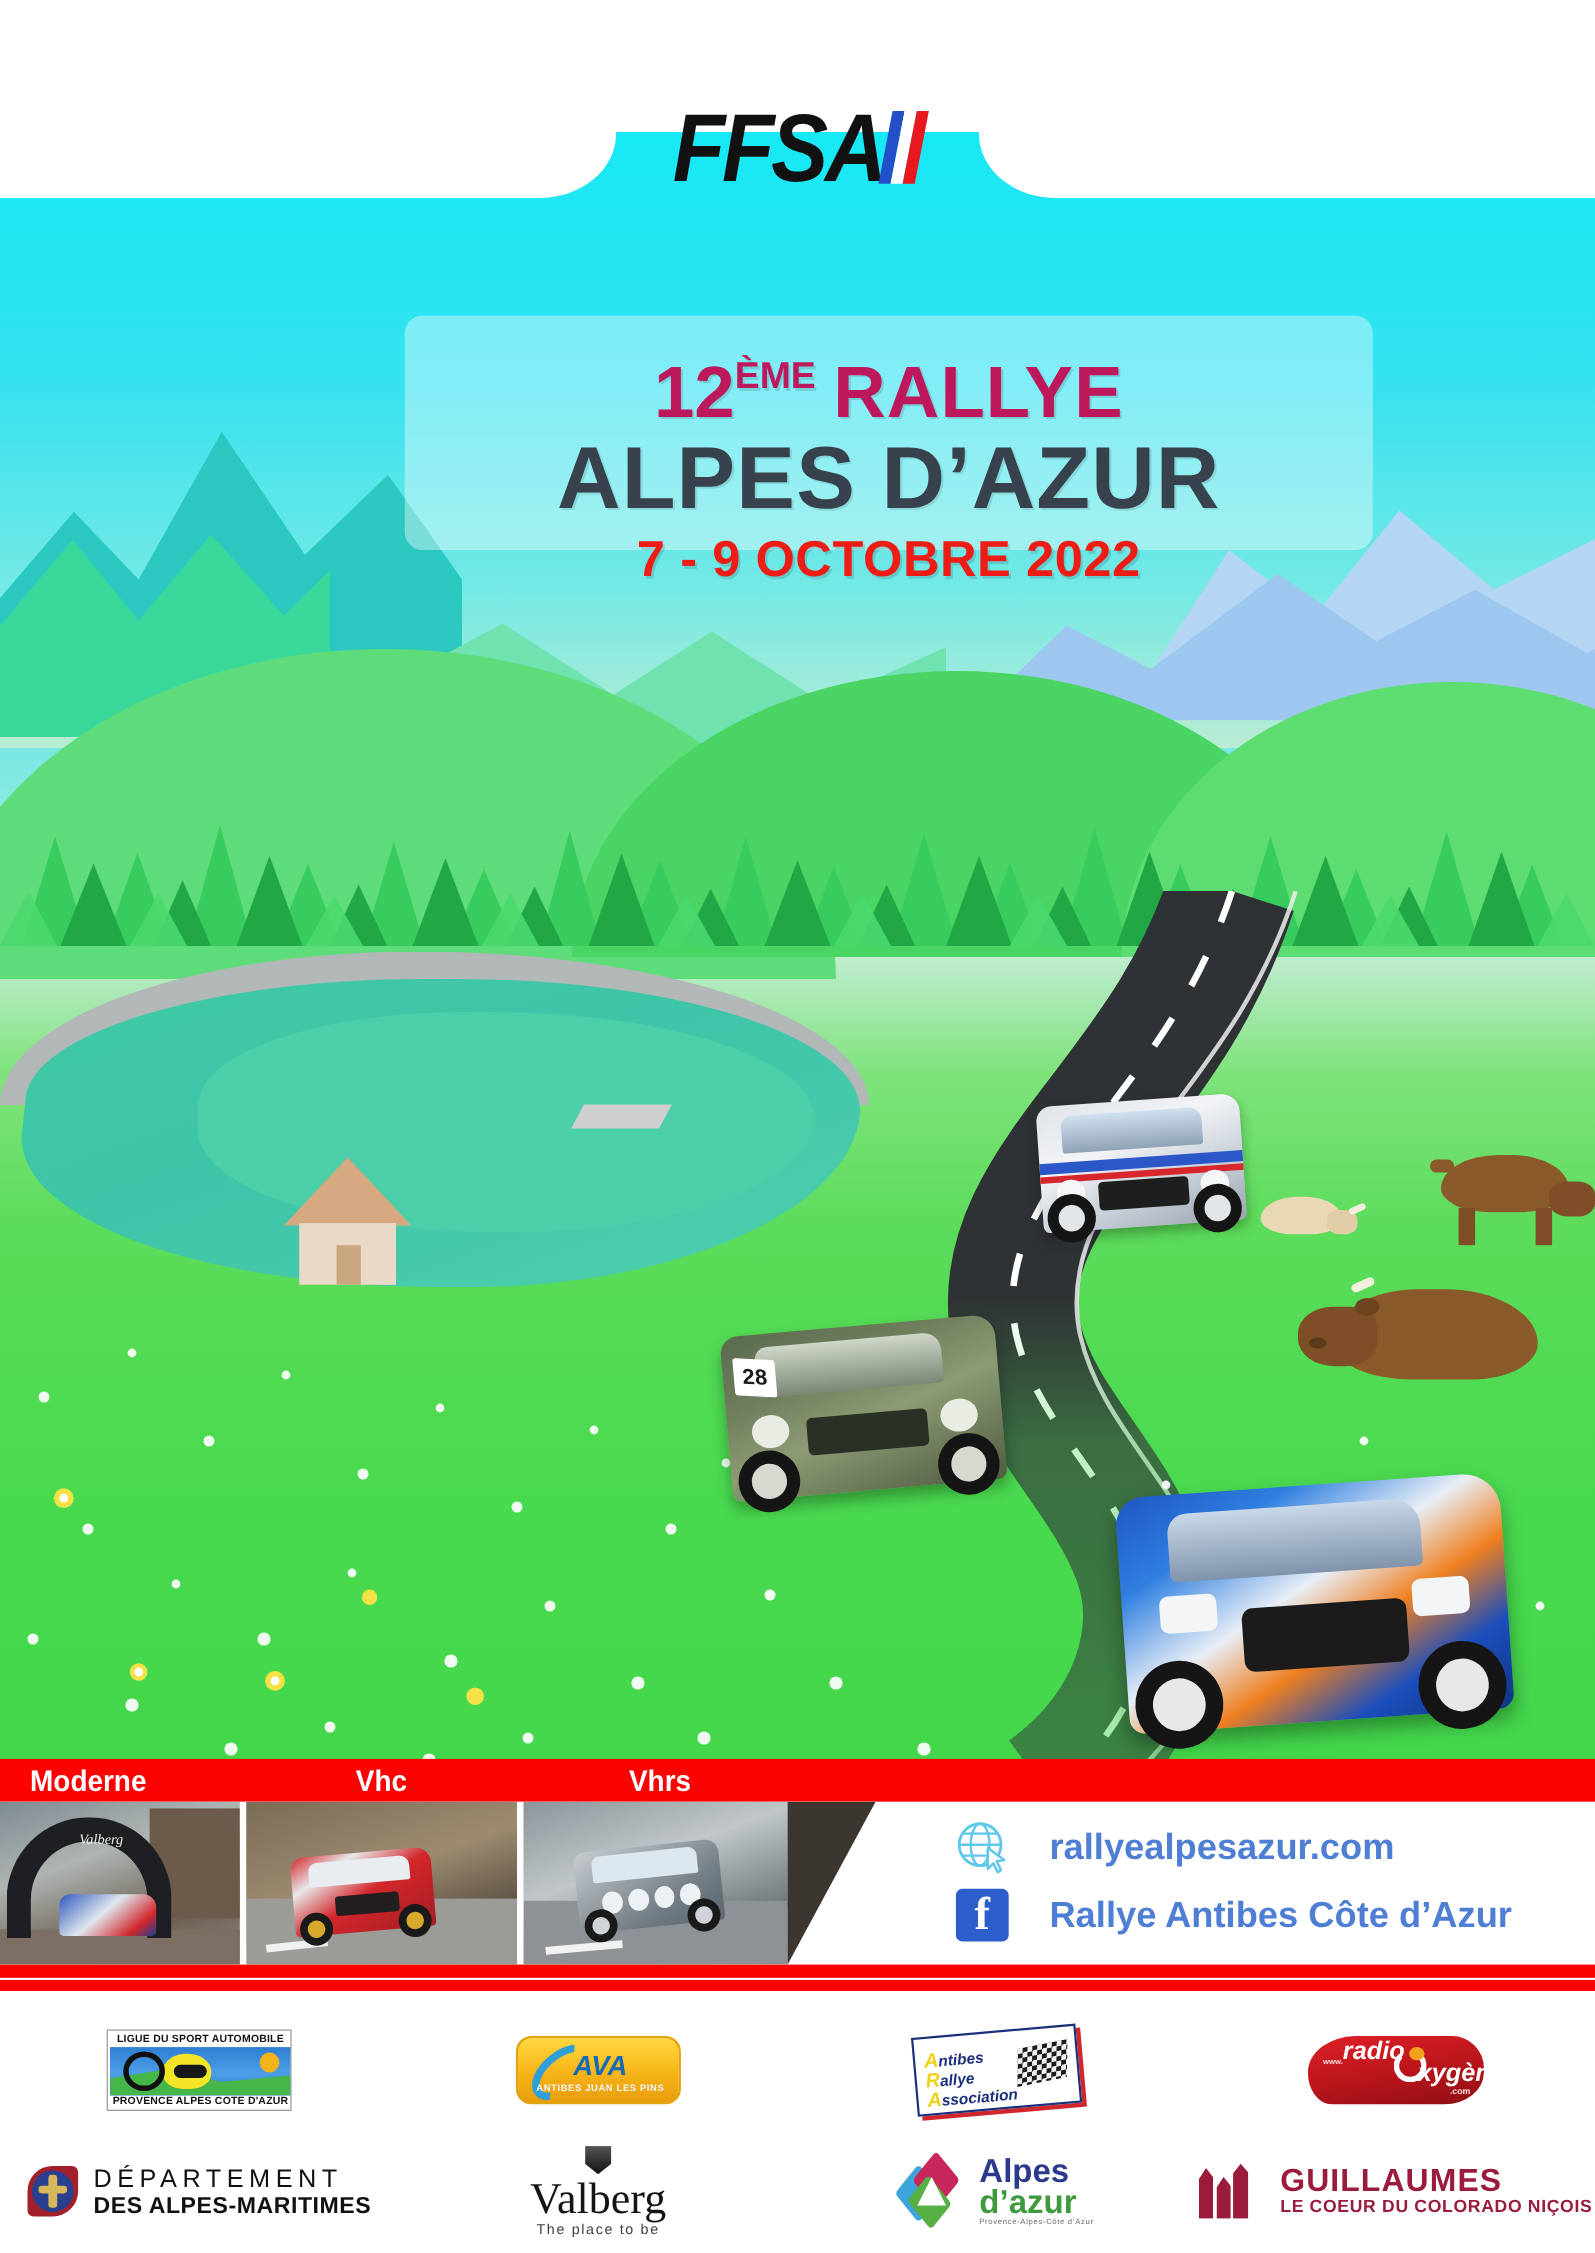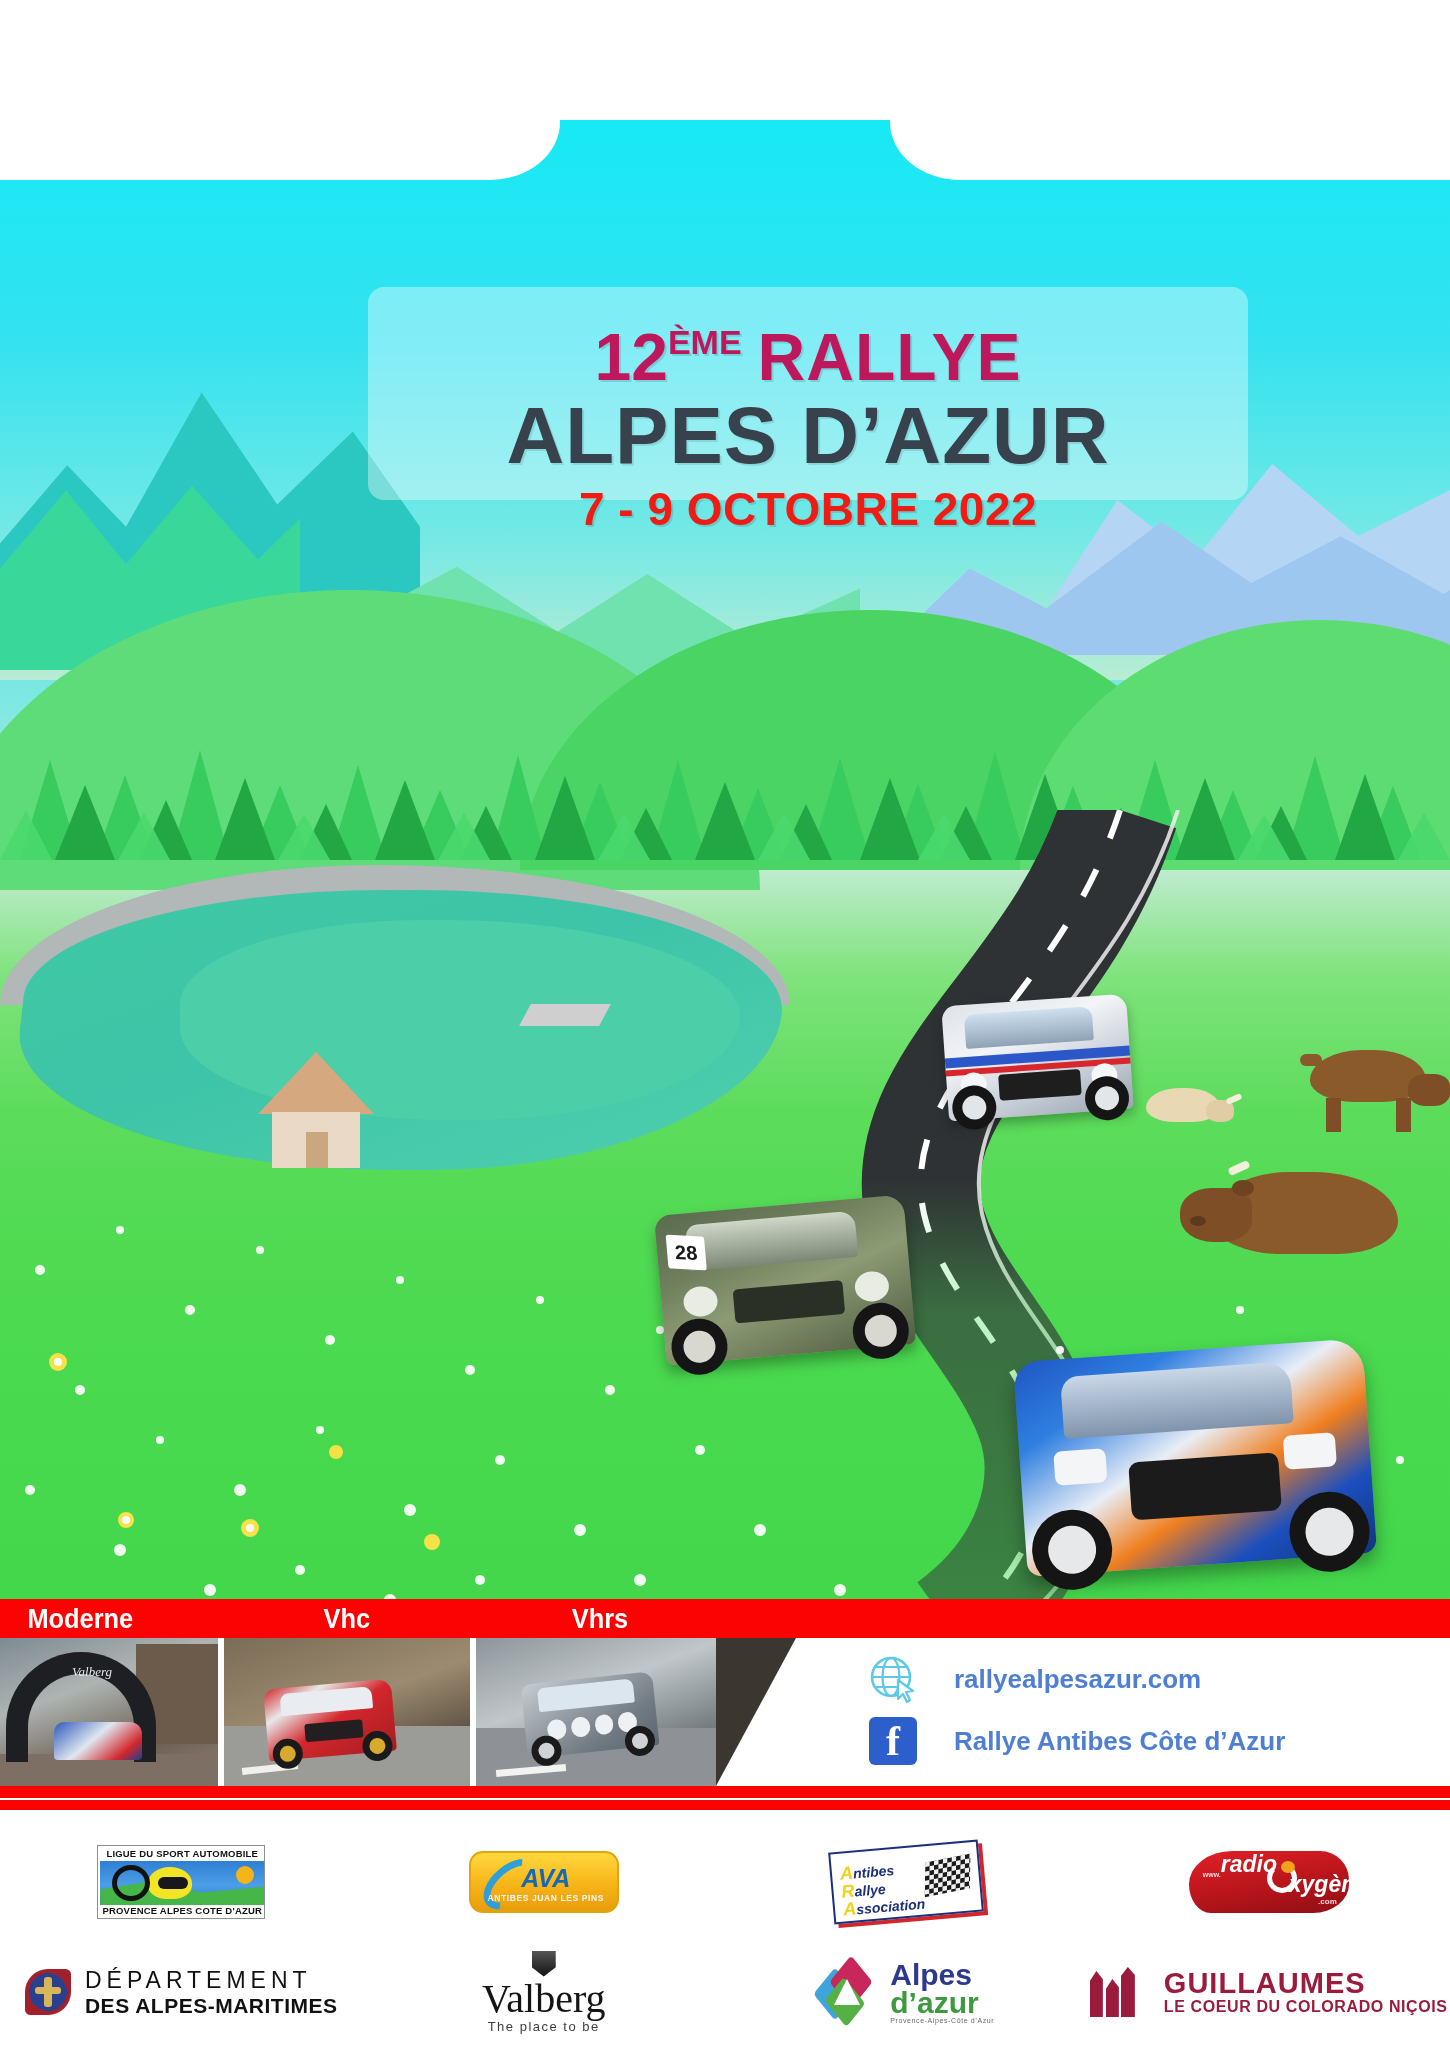--- a/index.html
+++ b/index.html
@@ -348,21 +348,21 @@
     border-top: 148px solid #3b3630;
     border-right: 80px solid transparent;
   }
 
   
   .contact { position: absolute; left: 860px; top: 1648px; z-index: 55; }
   .contact-row { display: flex; align-items: center; height: 62px; }
   .contact-row .ic { width: 66px; display: flex; align-items: center; justify-content: center; }
   .contact-row .tx {
     font-family: "Liberation Sans", sans-serif;
-    font-weight: bold; font-size: 26px; color: #4e7fd4; margin-left: 28px;
+    font-weight: bold; font-size: 33px; color: #4e7fd4; margin-left: 28px;
   }
   .fb-box {
     width: 48px; height: 48px; background: #2d5fcc; border-radius: 6px;
     display: flex; align-items: center; justify-content: center;
     color: #ffffff; font-family: "Liberation Serif", serif; font-weight: bold;
     font-size: 42px; line-height: 44px;
   }
 
   
   .red-div-top { position: absolute; left: 0; top: 1786px; width: 1450px; height: 12px; background: #fb0203; z-index: 55; }
@@ -678,20 +678,28 @@
   <div class="title-block">
     <div class="line1">
       <span>12</span><span class="ord">ÈME</span><span class="rallye">RALLYE</span>
     </div>
     <div class="line2">ALPES D’AZUR</div>
     <div class="line3">7 - 9 OCTOBRE 2022</div>
   </div>
 
   <div class="header-curve-l"></div>
   <div class="header-curve-r"></div>
+  <div class="ffsa-wrap">
+    <span class="ffsa-text">FFSA</span>
+    <span class="ffsa-flag">
+      <i class="b"></i>
+        <i class="w"></i>
+        <i class="r"></i>
+    </span>
+  </div>
 
   <div class="cat-bar">
     <span class="c1">Moderne</span>
     <span class="c2">Vhc</span>
     <span class="c3">Vhrs</span>
   </div>
 
   <div class="photo-strip">
     <div class="ph ph1">
       <div class="ground"></div>

